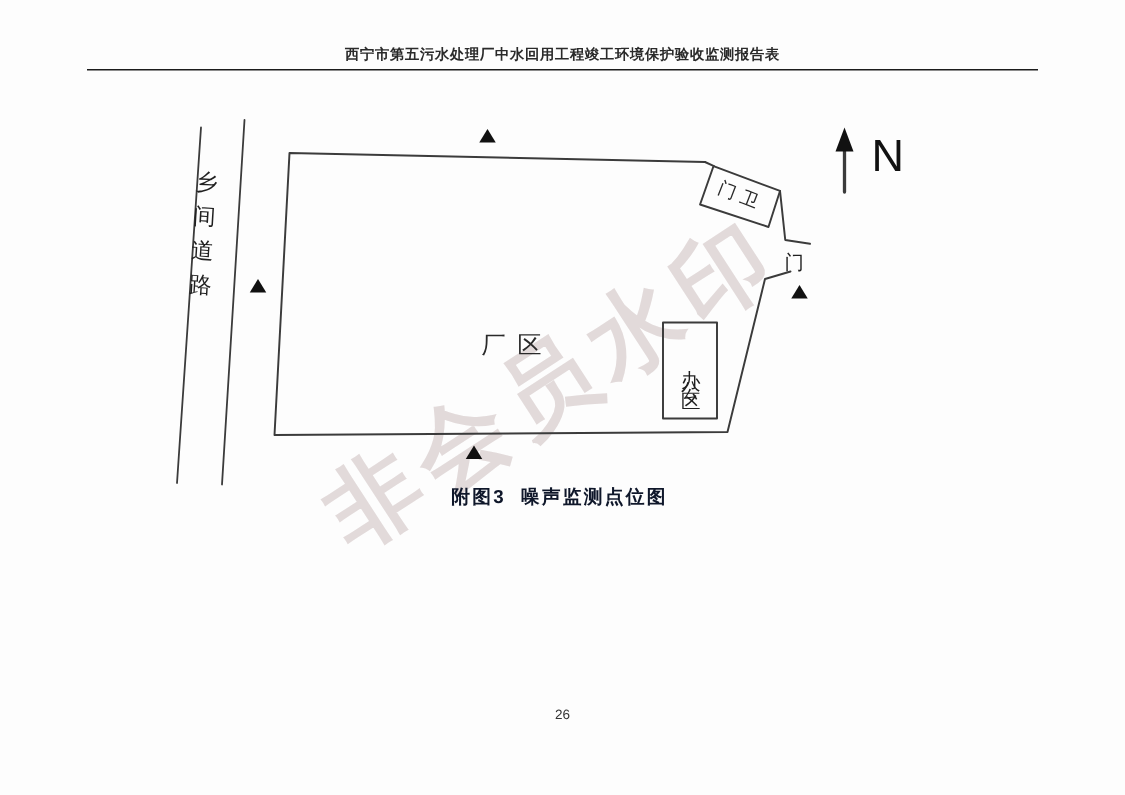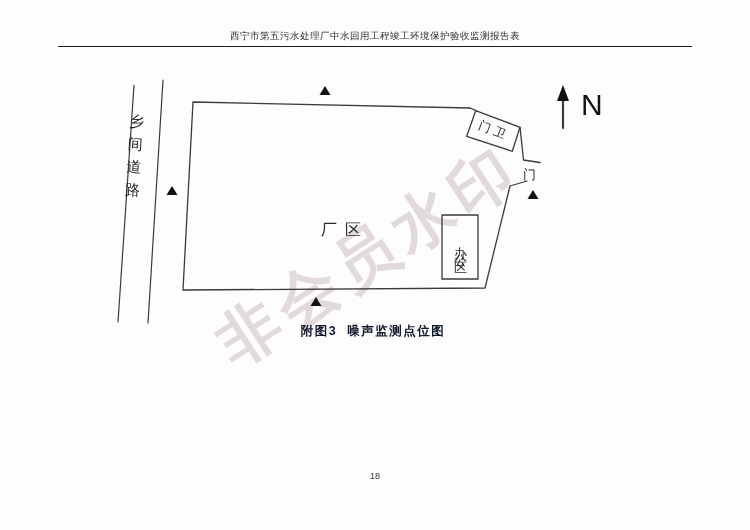--- a/index.html
+++ b/index.html
@@ -8,20 +8,21 @@
     background:#fdfdfd;
     font-family:"Liberation Sans", sans-serif;
     color:#222;
   }
   .abs{position:absolute;}
   
   .header-title{
     top:30px;left:0;right:0;text-align:center;
     font-size:9.5px;letter-spacing:0.5px;color:#2a2a2a;
     white-space:pre;
+    font-weight:bold;
   }
   .header-rule{
     top:46px;left:58px;width:634px;height:0;
     border-top:1.6px solid #1c1c1c;
   }
   
   .diagram-svg{top:0;left:0;}
   
   .road-label{
     left:128px;top:101px;
@@ -103,13 +104,13 @@
 </svg>
 
 <div class="abs road-label">乡间道路</div>
 <div class="abs plant-label">厂区</div>
 <div class="abs gatehouse-label">门卫</div>
 <div class="abs gate-label">门</div>
 <div class="abs office-label">办公区</div>
 <div class="abs north-label">N</div>
 
 <div class="abs caption">附图3  噪声监测点位图</div>
-<div class="abs page-number">18</div>
+<div class="abs page-number">26</div>
 
 </body></html>

